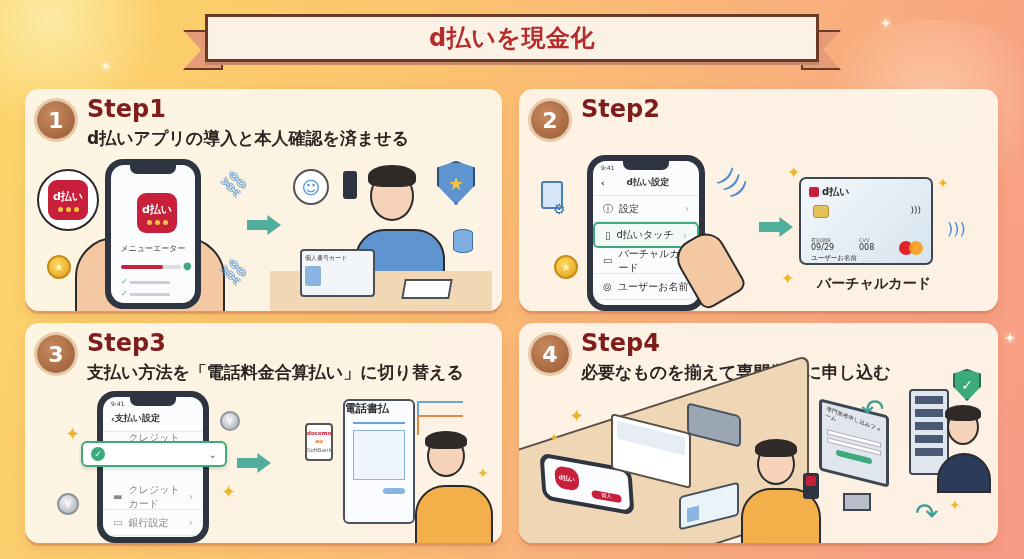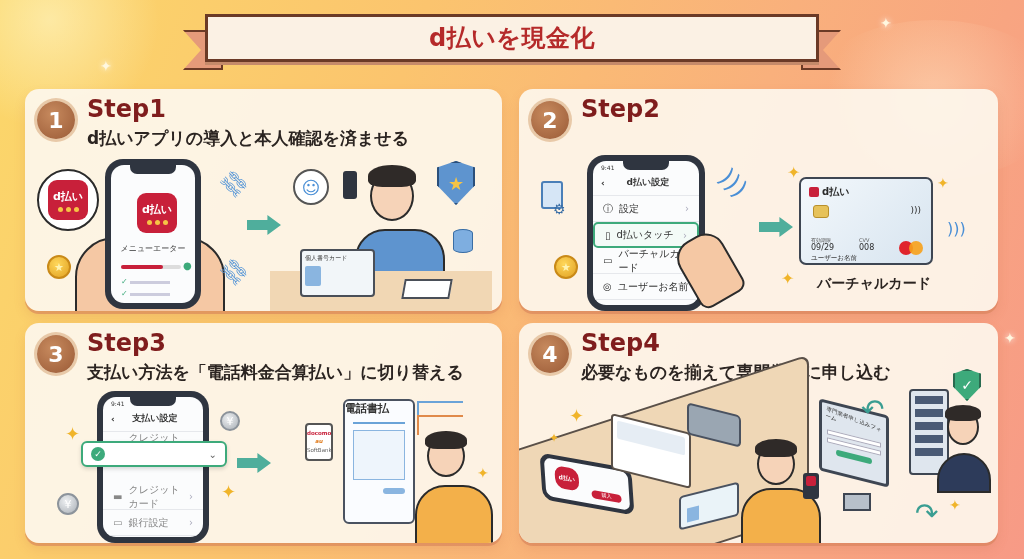--- a/index.html
+++ b/index.html
@@ -233,21 +233,21 @@
     <div class="coin silver" style="left:32px;top:100px;width:22px;height:22px">¥</div>
     <span style="position:absolute;left:40px;top:30px;color:#f0b42a;font-size:18px">✦</span>
     <span style="position:absolute;left:196px;top:88px;color:#f0b42a;font-size:18px">✦</span>
 
     <div class="phone" style="left:72px;top:-2px;width:112px;height:152px">
       <div class="screen">
         <div class="notch"></div>
         <div style="font-size:6px;padding:3px 8px;color:#333">9:41</div>
         <div style="display:flex;align-items:center;padding:2px 8px 6px;font-size:9px;font-weight:bold;color:#333;border-bottom:1px solid #e6e8ec">
           <span>‹</span>
-          <span style="flex:1;text-align:center">支払い設定</span>
+          <span style="flex:1;">支払い設定</span>
         </div>
         <div class="menu-row" style="color:#888">
             <span>▭</span>
             <span>クレジットカード</span>
             <span class="chev">›</span>
           </div>
         <div style="height:26px"></div>
         <div class="menu-row" style="color:#888">
             <span>▬</span>
             <span>クレジットカード</span>

